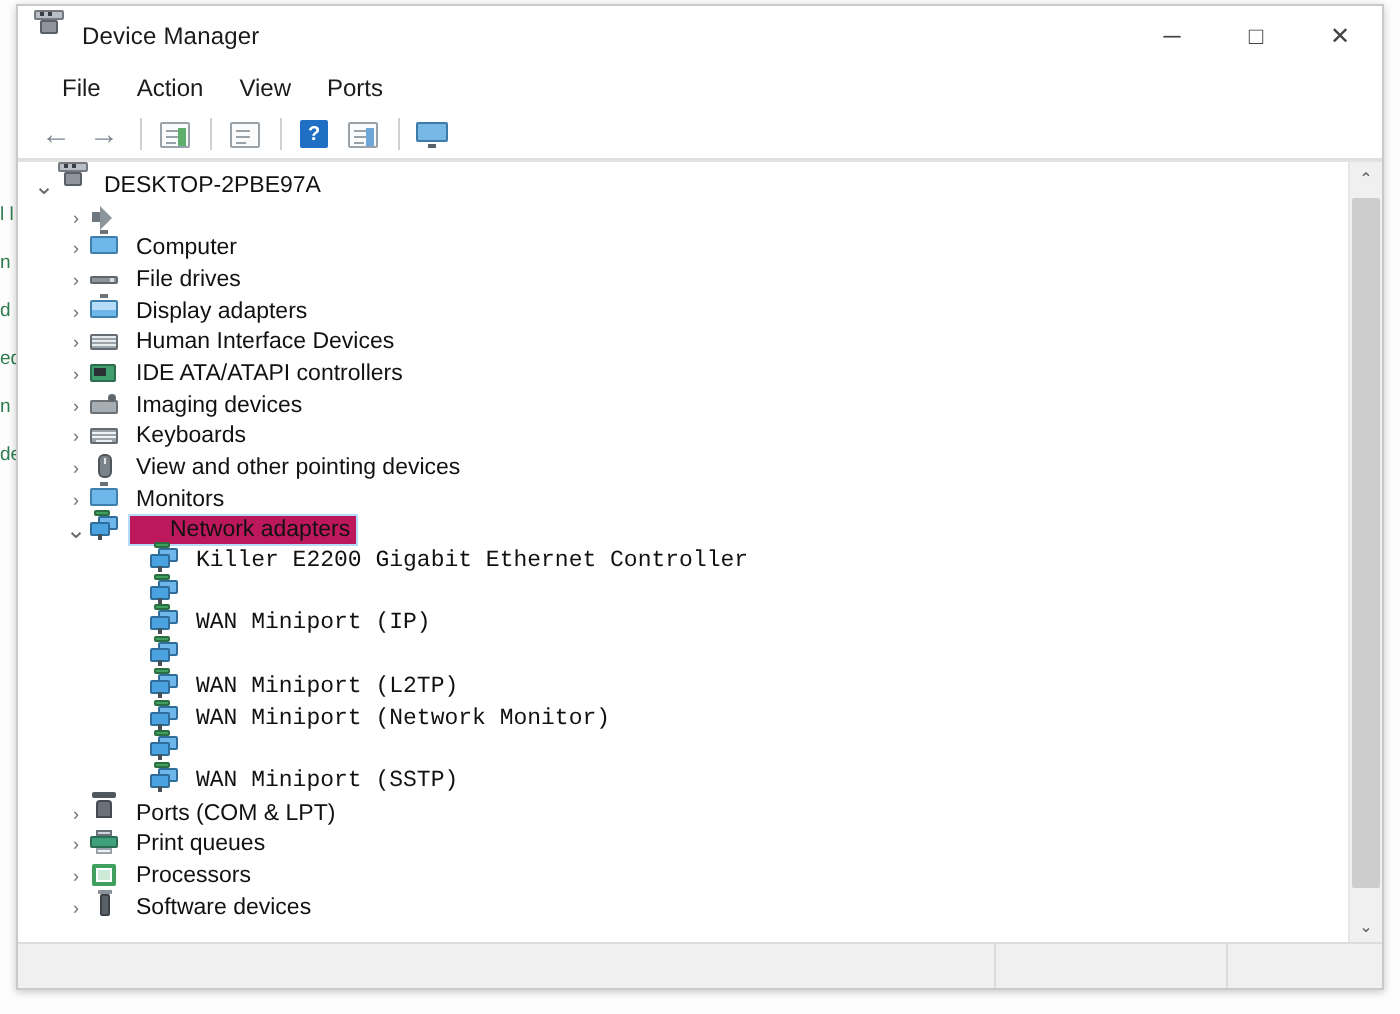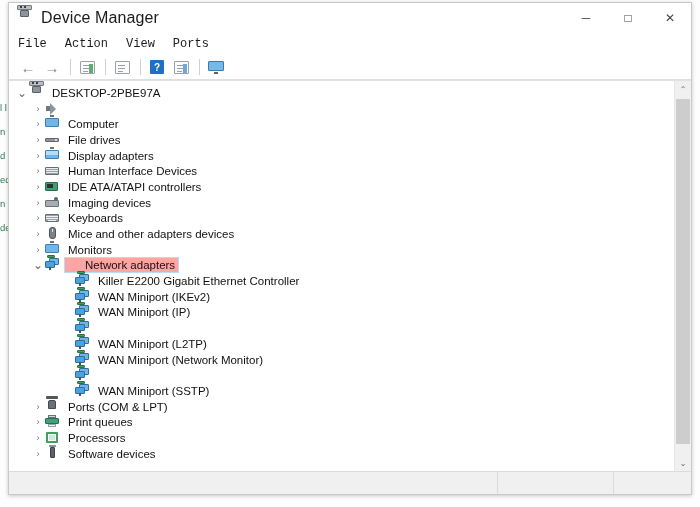--- a/index.html
+++ b/index.html
@@ -62,21 +62,21 @@
     position: relative;
   }
   .title-icon {
     margin-left: 8px;
     width: 16px; height: 16px;
     position: relative;
     flex: 0 0 auto;
   }
   .title-text {
     margin-left: 8px;
-    font-size: 16px;
+    font-size: 12px;
     color: #1b1b1b;
     letter-spacing: 0.1px;
   }
   .wincontrols {
     position: absolute;
     right: 0; top: 0;
     height: 30px;
     display: flex;
   }
   .wc {
@@ -85,23 +85,22 @@
     font-size: 12px;
     color: #444;
   }
 
   
   .menubar {
     height: 22px;
     background: #ffffff;
     display: flex;
     align-items: center;
-    padding-left: 0;
-    flex: 0 0 auto;
-    font-family: Liberation Mono, monospace;
+    padding-left: 13px;
+    flex: 0 0 auto;
   }
   .menu-item {
     font-size: 12px;
     color: #1b1b1b;
     padding: 2px 9px;
   }
 
   
   .toolbar {
     height: 24px;
@@ -141,21 +140,21 @@
   .row {
     height: 15.7px;
     display: flex;
     align-items: center;
     font-size: 11.5px;
     color: #111111;
     white-space: nowrap;
     position: relative;
   }
   .row.selected .label-box {
-    background: #fca5a5;
+    background: #be185d;
     outline: 1px solid #b5dcfb;
     padding-left: 20px;
   }
   .chev {
     width: 14px; height: 14px;
     display: flex; align-items: center; justify-content: center;
     flex: 0 0 auto;
     color: #6b6b6b;
     font-size: 9px;
   }
@@ -169,21 +168,21 @@
     display: inline-flex;
     align-items: center;
     padding: 0 3px;
     height: 14px;
     line-height: 14px;
   }
 
   
   .lvl0 { padding-left: 6px; }
   .lvl1 { padding-left: 22px; }
-  .lvl2 { padding-left: 52px; }
+  .lvl2 { padding-left: 52px; font-family: Liberation Mono, monospace; }
 
   
   .vscroll {
     width: 16px;
     flex: 0 0 auto;
     background: #f0f0f0;
     border-left: 1px solid #e6e6e6;
     position: relative;
   }
   .vs-arrow {
@@ -442,41 +441,40 @@
             <span class="label-box">Imaging devices</span>
           </div>
           <div class="row lvl1">
             <span class="chev">›</span>
             <span class="ico"><span class="i-keyboard"><span class="k"></span><span class="r1"></span><span class="r2"></span><span class="r3"></span></span></span>
             <span class="label-box">Keyboards</span>
           </div>
           <div class="row lvl1">
             <span class="chev">›</span>
             <span class="ico"><span class="i-mouse"><span class="m"></span><span class="w"></span></span></span>
-            <span class="label-box">Mice and other adapters devices</span>
+            <span class="label-box">View and other pointing devices</span>
           </div>
           <div class="row lvl1">
             <span class="chev">›</span>
             <span class="ico"><span class="i-monitor"><span class="m"></span><span class="st"></span></span></span>
             <span class="label-box">Monitors</span>
           </div>
           <div class="row lvl1 selected">
             <span class="chev" style="font-size: 12px; line-height: 8px;">⌄</span>
             <span class="ico"><span class="i-net"><span class="back"></span><span class="front"></span><span class="cord"></span><span class="plug"></span></span></span>
             <span class="label-box">Network adapters</span>
           </div>
           <div class="row lvl2">
             <span class="chev"></span>
             <span class="ico"><span class="i-net"><span class="back"></span><span class="front"></span><span class="cord"></span><span class="plug"></span></span></span>
             <span class="label-box">Killer E2200 Gigabit Ethernet Controller</span>
           </div>
           <div class="row lvl2">
             <span class="chev"></span>
             <span class="ico"><span class="i-net"><span class="back"></span><span class="front"></span><span class="cord"></span><span class="plug"></span></span></span>
-            <span class="label-box">WAN Miniport (IKEv2)</span>
           </div>
           <div class="row lvl2">
             <span class="chev"></span>
             <span class="ico"><span class="i-net"><span class="back"></span><span class="front"></span><span class="cord"></span><span class="plug"></span></span></span>
             <span class="label-box">WAN Miniport (IP)</span>
           </div>
           <div class="row lvl2">
             <span class="chev"></span>
             <span class="ico"><span class="i-net"><span class="back"></span><span class="front"></span><span class="cord"></span><span class="plug"></span></span></span>
           </div>

